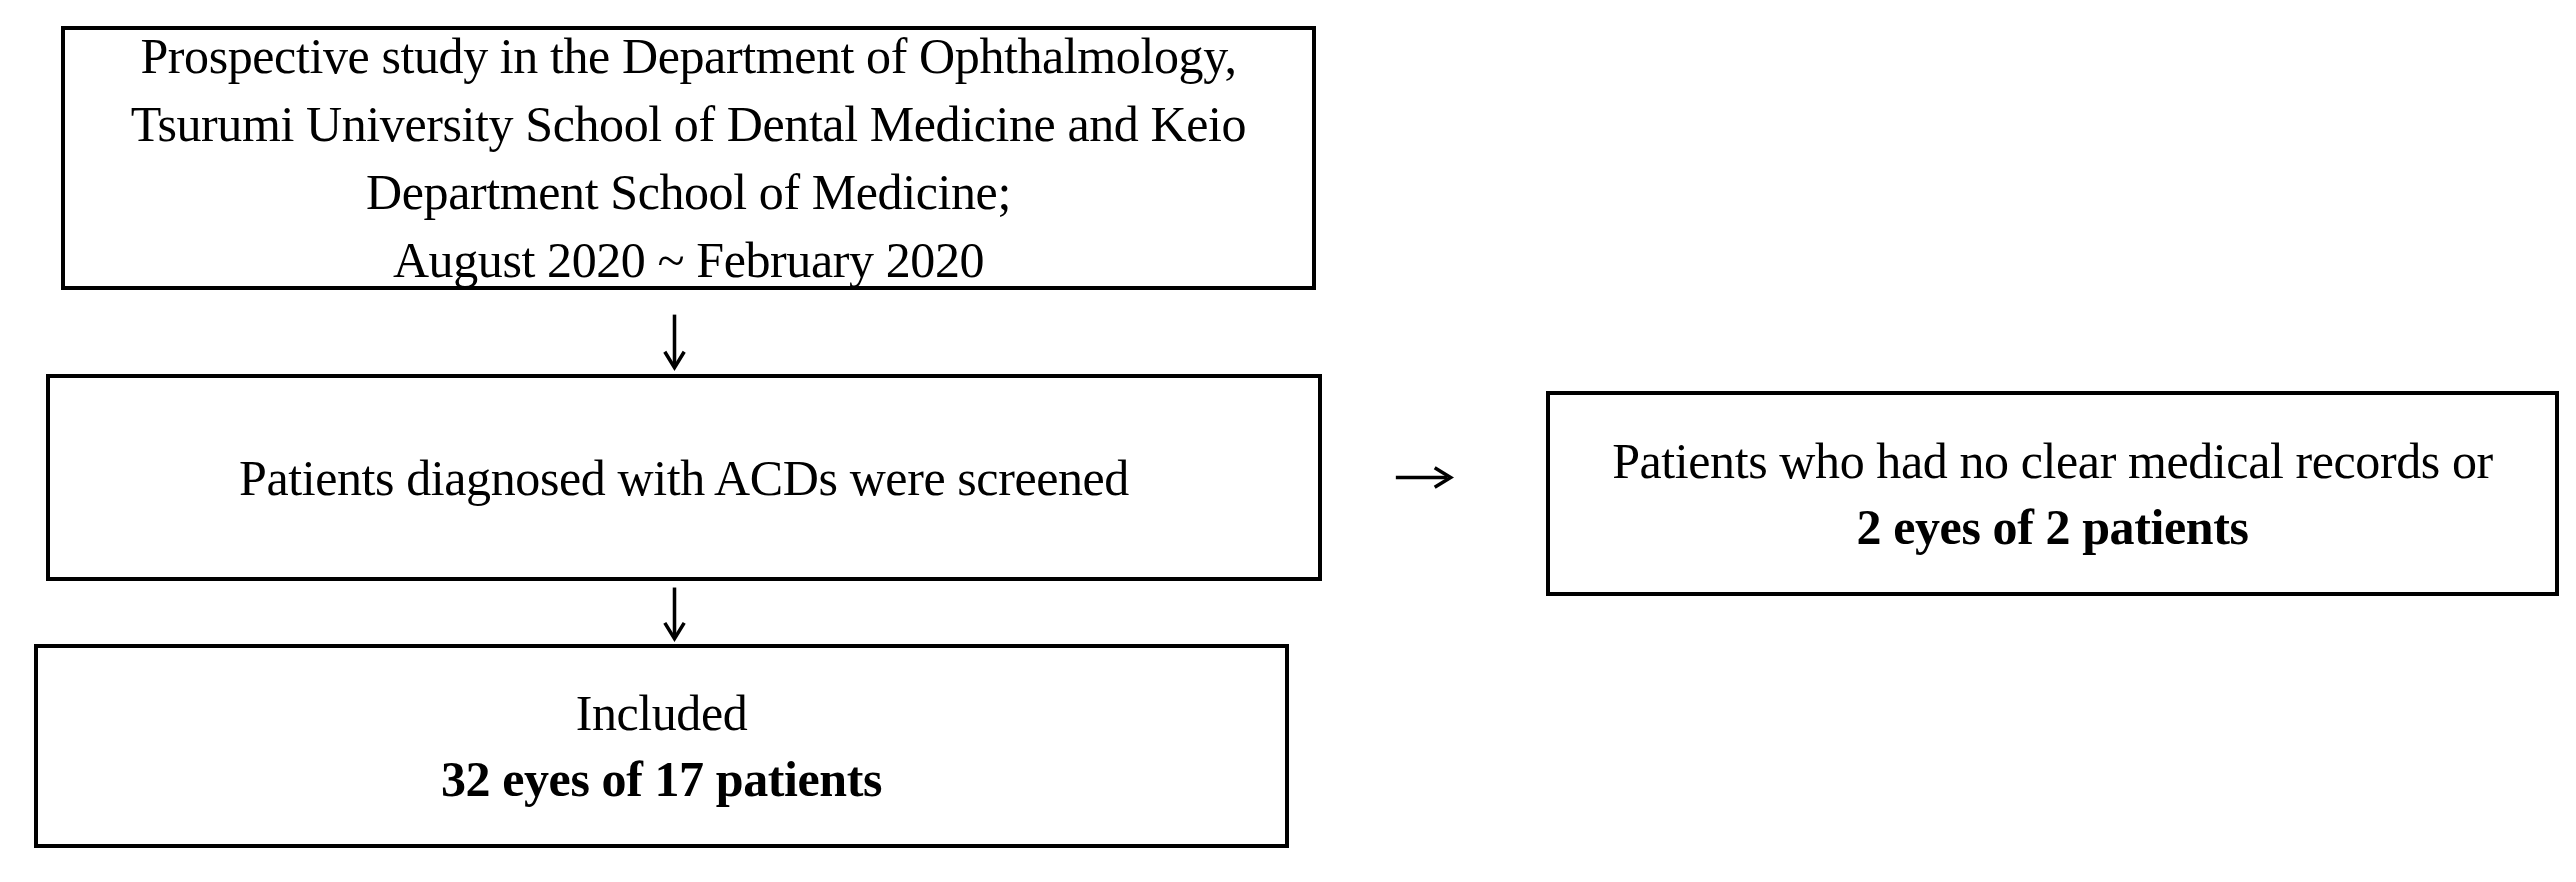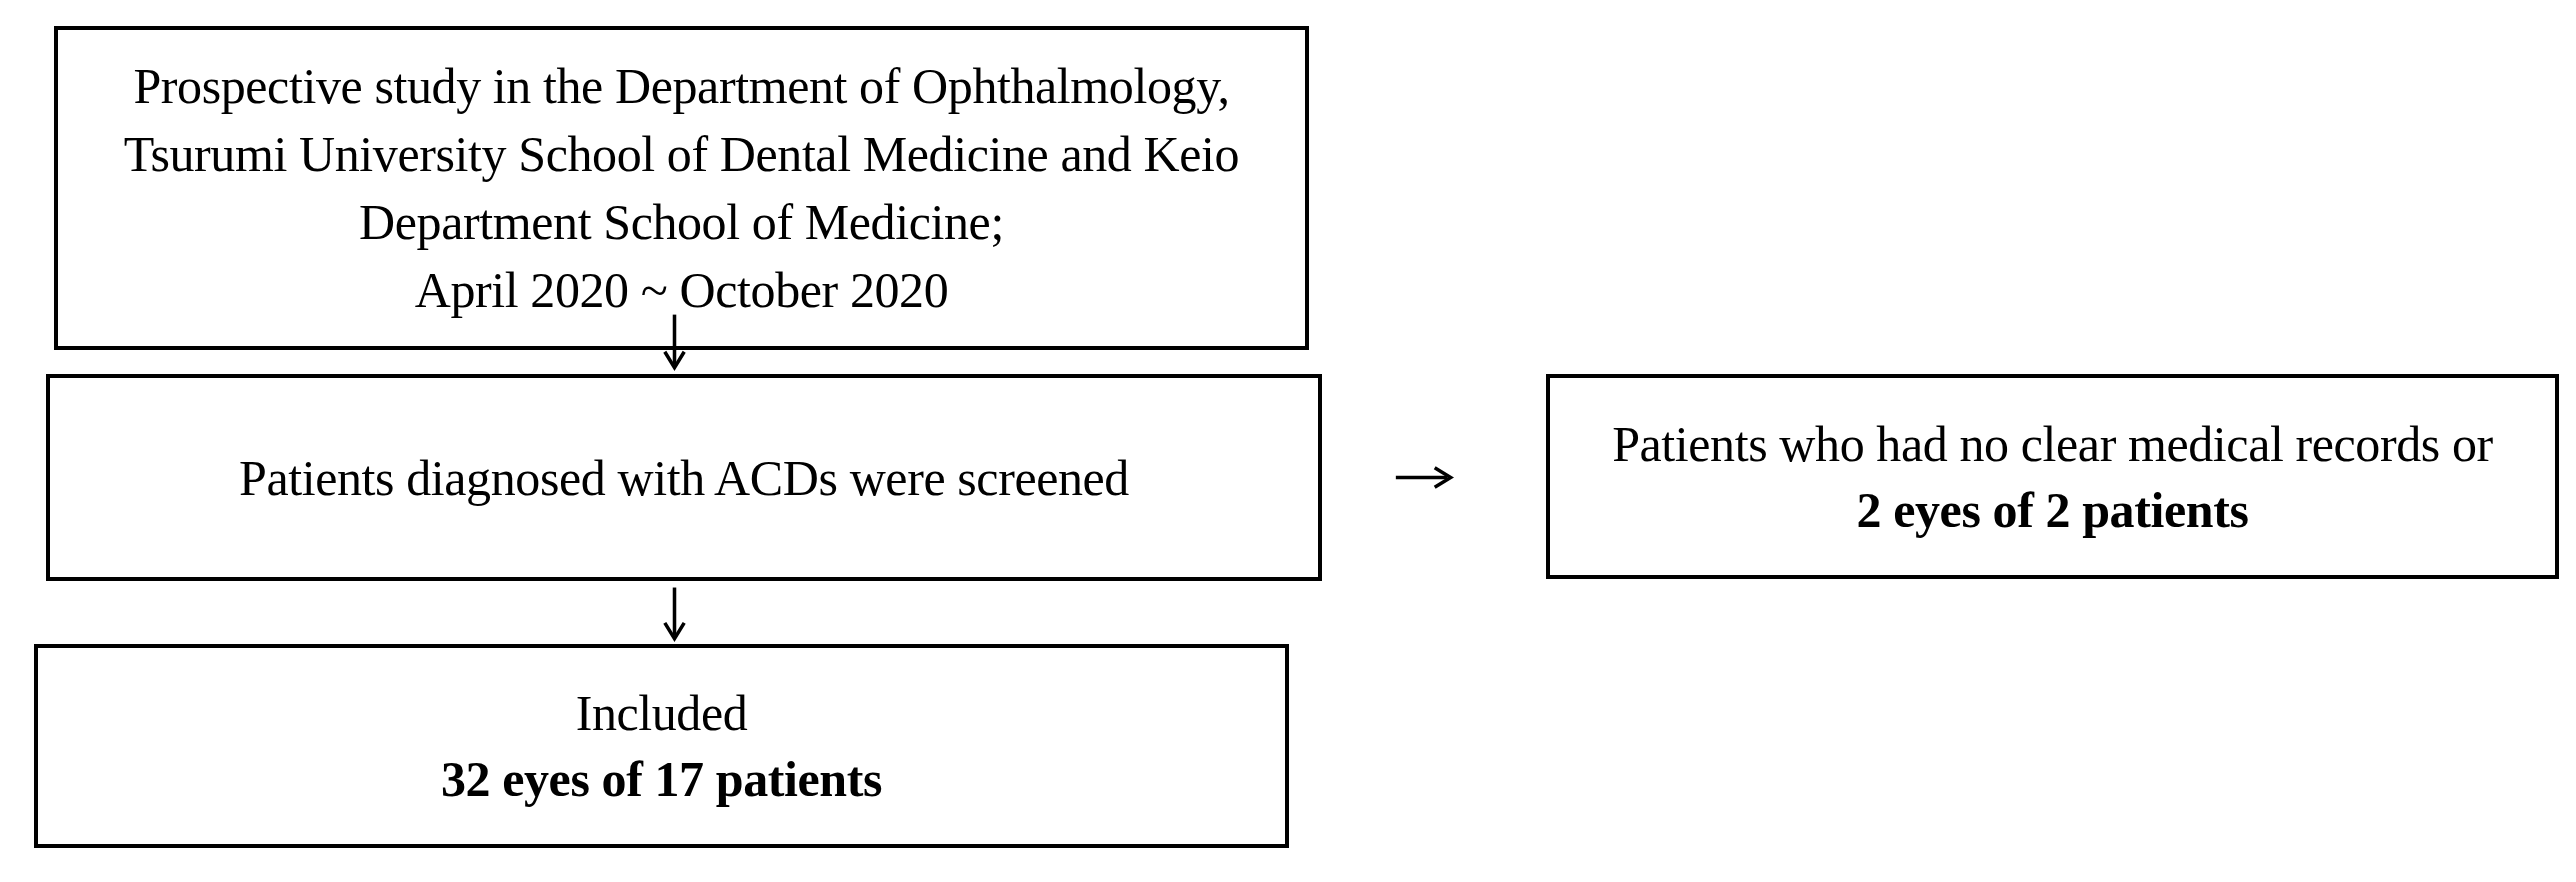--- a/index.html
+++ b/index.html
@@ -29,43 +29,43 @@
   }
   .flow-box .line {
     font-size: 50px;
     line-height: 66px;
     white-space: nowrap;
     letter-spacing: -0.4px;
   }
   .flow-box .line.bold {
     font-weight: bold;
   }
-  #box-study    { left: 54px;   top: 26px;  width: 1255px; height: 324px; }
+  #box-study    { left: 61px;   top: 26px;  width: 1255px; height: 264px; }
   #box-study .line { line-height: 68px; }
   #box-screened { left: 46px;   top: 374px; width: 1276px; height: 207px; }
-  #box-excluded { left: 1546px; top: 374px; width: 1013px; height: 205px; }
+  #box-excluded { left: 1546px; top: 391px; width: 1013px; height: 205px; }
   #box-included { left: 34px;   top: 644px; width: 1255px; height: 204px; }
   .arrow-svg {
     position: absolute;
     overflow: visible;
   }
   #arrow-down-1 { left: 648px;  top: 311px; }
   #arrow-down-2 { left: 648px;  top: 584px; }
   #arrow-right-1 { left: 1394px; top: 451px; }
 </style>
 </head>
 <body>
 
 <div class="canvas">
 
   <div class="flow-box" id="box-study">
     <div class="line">Prospective study in the Department of Ophthalmology,</div>
     <div class="line">Tsurumi University School of Dental Medicine and Keio</div>
     <div class="line">Department School of Medicine;</div>
-    <div class="line">April 2020 ~ October 2020</div>
+    <div class="line">August 2020 ~ February 2020</div>
   </div>
 
   <svg class="arrow-svg" id="arrow-down-1" width="53" height="62" viewBox="0 0 60 70">
     <line x1="30" y1="4" x2="30" y2="60" stroke="#000000" stroke-width="4"></line>
     <polyline points="19,46 30,64 41,46" fill="none" stroke="#000000" stroke-width="4" stroke-linejoin="miter"></polyline>
   </svg>
 
   <div class="flow-box" id="box-screened">
     <div class="line">Patients diagnosed with ACDs were screened</div>
   </div>

